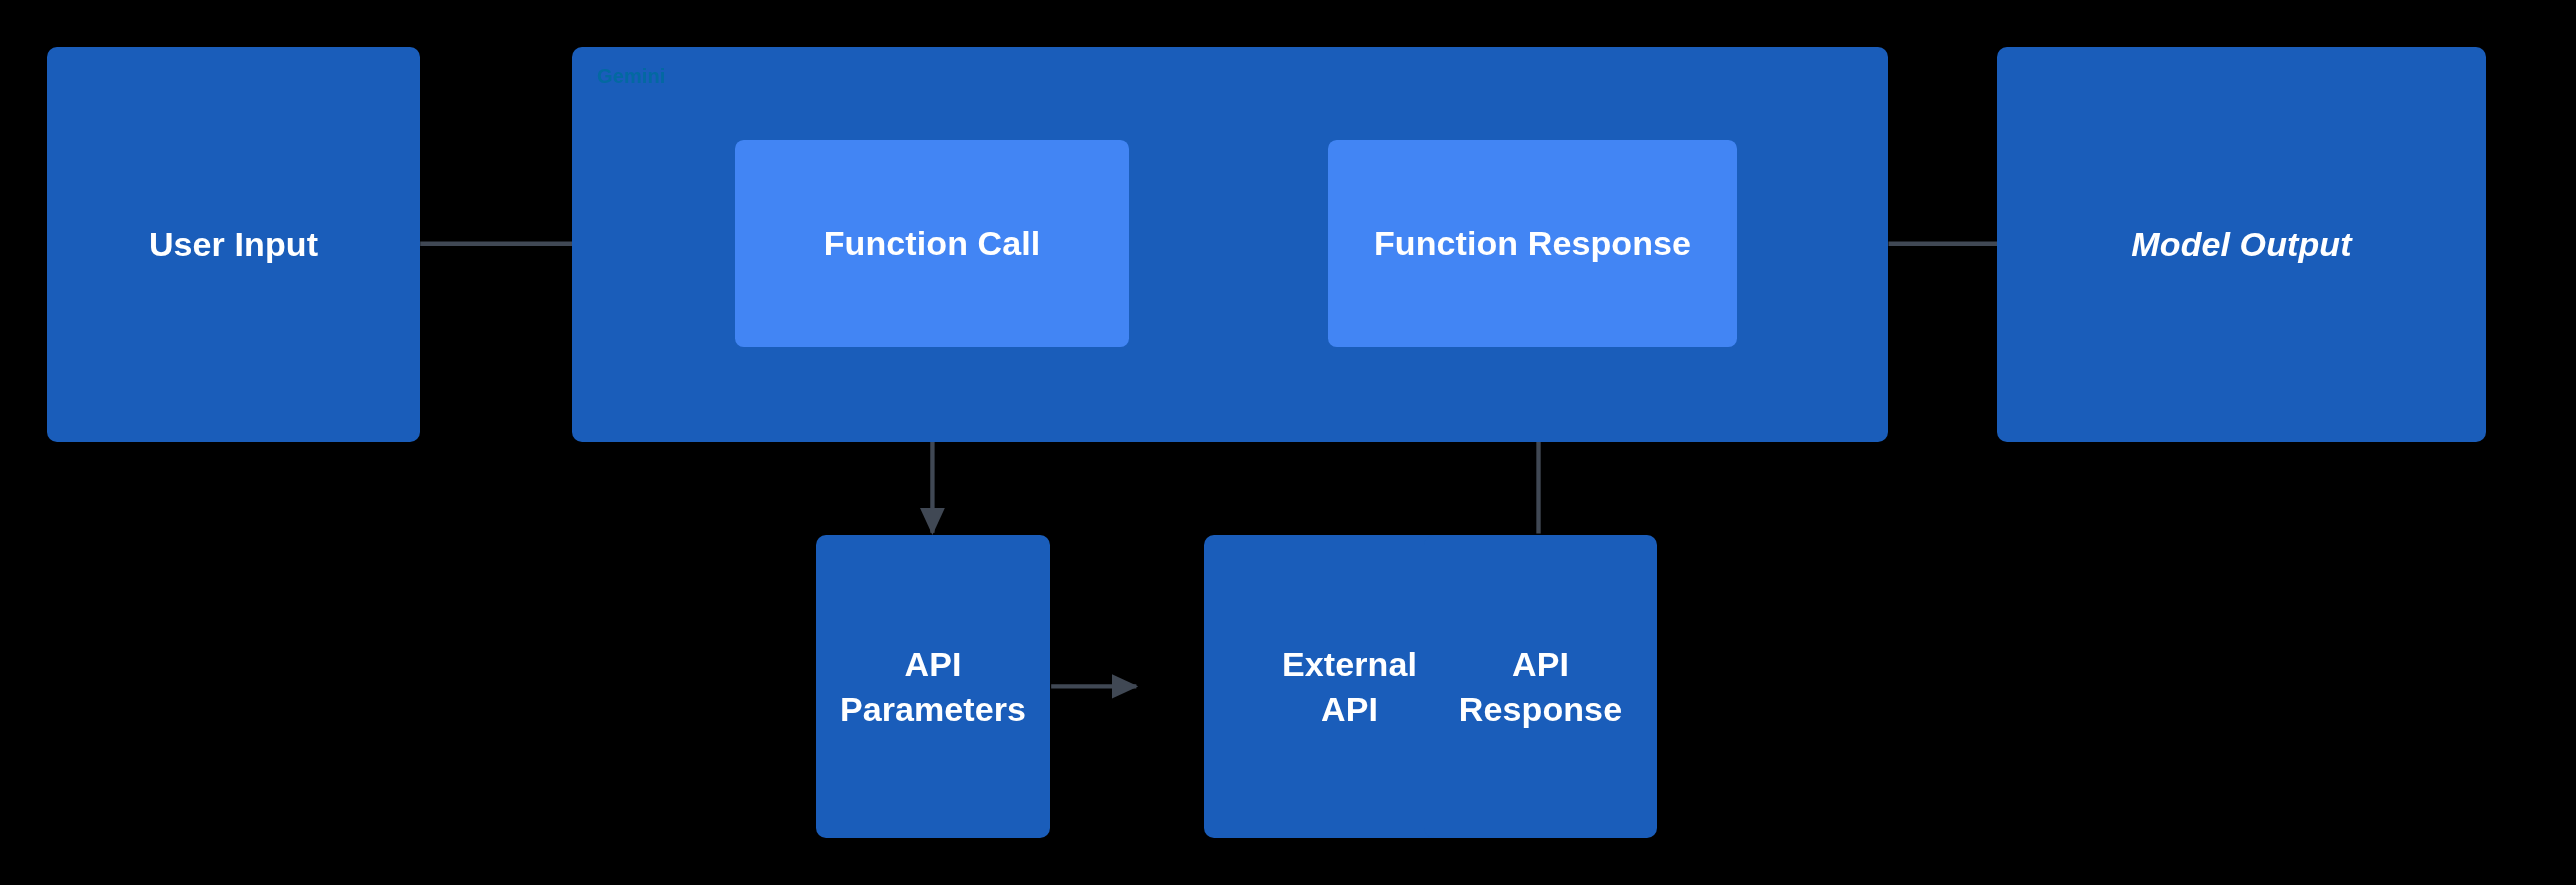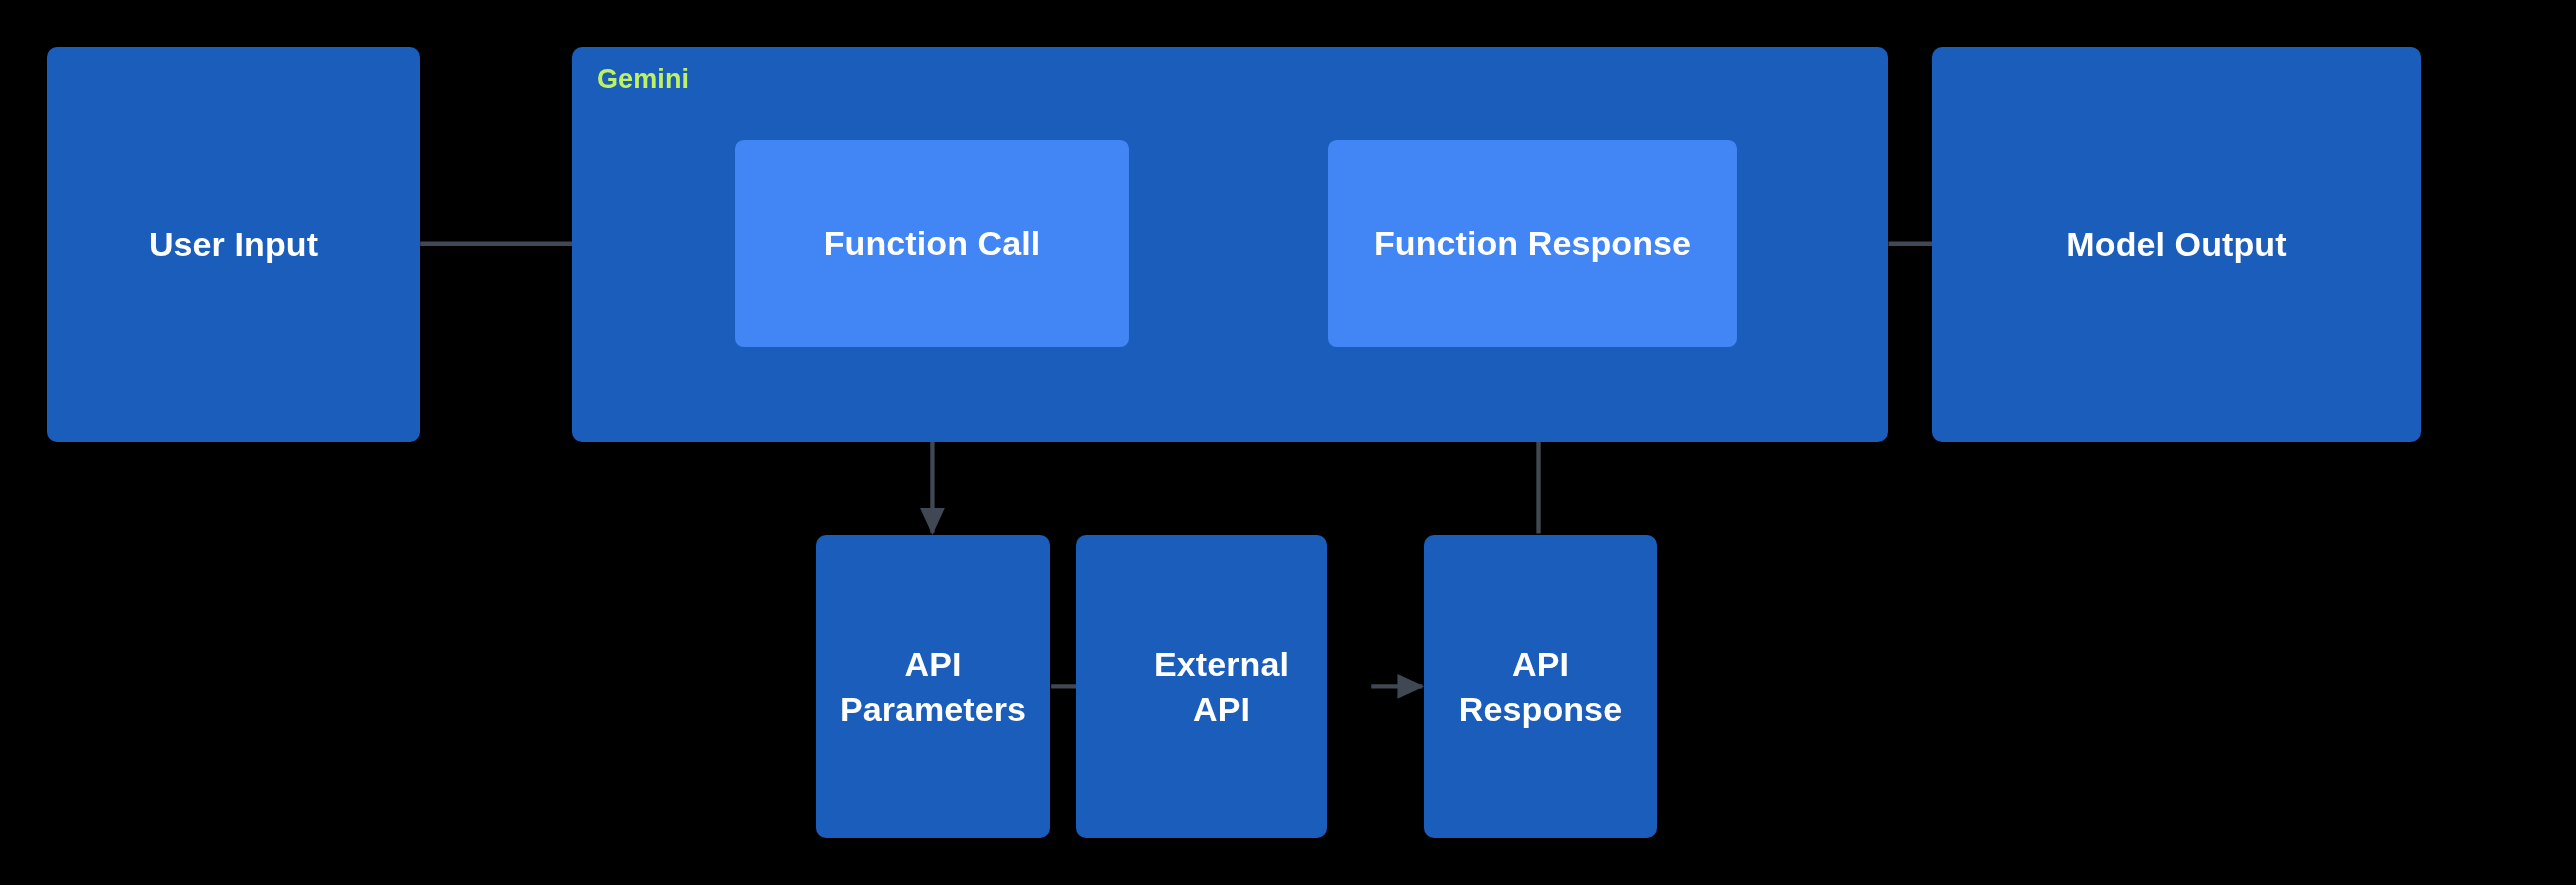--- a/index.html
+++ b/index.html
@@ -63,37 +63,37 @@
   
   .group {
     position: absolute;
     box-sizing: border-box;
     background: #1A5DBA;
     border-radius: 10px;
     z-index: 8;
   }
   .group-title {
     position: absolute;
-    color: #bef264;
+    color: #0369a1;
     font-weight: bold;
-    font-size: 27px;
+    font-size: 20px;
     line-height: 1;
     letter-spacing: 0.1px;
     white-space: nowrap;
   }
 
   
   #node-user-input      { left: 47px;   top: 47px;   width: 373px;  height: 395px; }
   #group-gemini         { left: 572px;  top: 47px;   width: 1316px; height: 395px; }
   #gemini-title         { left: 597px;  top: 66px; }
   #node-function-call   { left: 735px; top: 140px;  width: 394px;  height: 207px; }
   #node-function-resp   { left: 1328px; top: 140px;  width: 409px;  height: 207px; }
-  #node-model-output    { left: 1932px; top: 47px;   width: 489px;  height: 395px; }
+  #node-model-output    { left: 1997px; top: 47px;   width: 489px;  height: 395px; font-style: italic; }
   #node-api-parameters  { left: 816px; top: 535px;  width: 234px;  height: 303px; }
-  #node-external-api    { left: 1076px; top: 535px;  width: 251px;  height: 303px; padding-left: 40px; }
+  #node-external-api    { left: 1204px; top: 535px;  width: 251px;  height: 303px; padding-left: 40px; }
   #node-api-response    { left: 1424px; top: 535px;  width: 233px;  height: 303px; }
 </style>
 </head>
 <body>
 
 <div id="diagram-root">
 
   <svg id="connectors" viewBox="0 0 4144 1425" width="2576" height="886" xmlns="http://www.w3.org/2000/svg">
     <defs>
       <marker id="arrowhead" viewBox="0 0 10 10" refX="9.2" refY="5" markerWidth="6.2" markerHeight="6.2" orient="auto-start-reverse">

